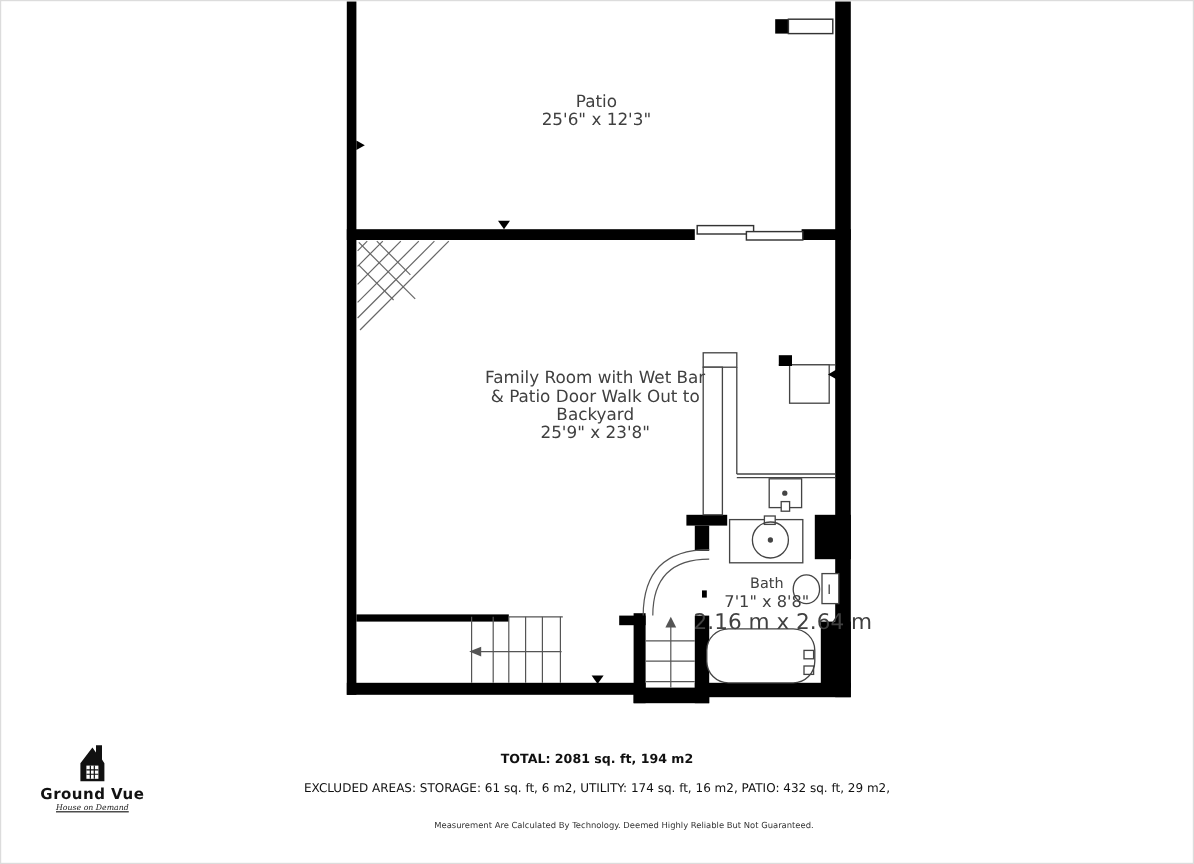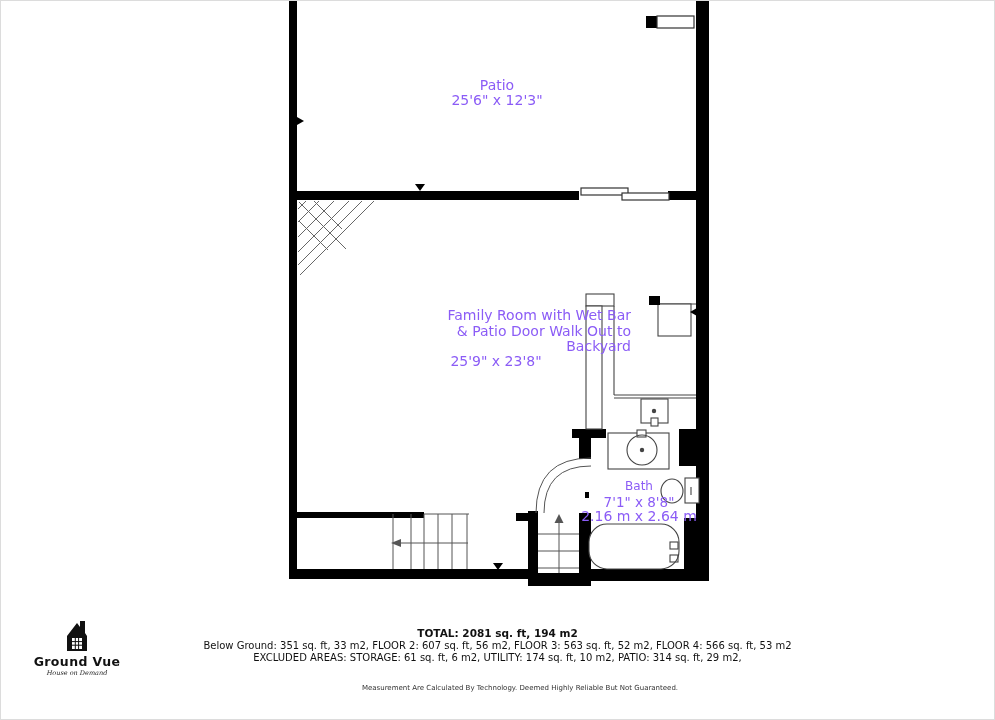--- a/index.html
+++ b/index.html
@@ -2,33 +2,33 @@
 <html><head>
 <meta charset="utf-8">
 <style>
   html,body{margin:0;padding:0;background:#fff;}
   .canvas{
     position:relative;width:995px;height:720px;background:#ffffff;
     font-family:"DejaVu Sans",sans-serif;color:#222;overflow:hidden;
     box-sizing:border-box;border:1px solid #dcdcdc;
   }
   .plan-svg{position:absolute;left:0;top:0;}
-  .label{position:absolute;text-align:center;color:#8b5cf6;line-height:1.12;}
+  .label{position:absolute;text-align:center;color:#404040;line-height:1.12;}
   .room-name{font-size:14px;}
   .room-dim{font-size:14px;}
-  .prelines{white-space:pre-line;text-align:right;}
+  .prelines{white-space:pre-line;}
   .footer-line{position:absolute;left:0;right:0;text-align:center;color:#111;}
   .f-total{top:626px;font-size:10.5px;font-weight:bold;}
   .f-1{top:639px;font-size:10px;}
   .f-2{top:651px;font-size:10px;}
   .f-3{top:662px;font-size:10px;}
   .f-disc{top:683px;font-size:7px;color:#333;padding-left:45px;}
   .logo{position:absolute;left:28px;top:618px;width:96px;text-align:center;}
   .logo .brand{font-size:12.5px;font-weight:bold;letter-spacing:.4px;color:#111;margin-top:1px;}
-  .logo .tagline{font-size:6.5px;font-style:italic;font-family:"DejaVu Serif",serif;color:#222;}
+  .logo .tagline{font-size:6.5px;font-style:italic;font-family:"DejaVu Serif",serif;color:#222;text-decoration:underline;}
 </style>
 </head>
 <body>
 
 <div class="canvas">
 
   <svg class="plan-svg" width="995" height="720" viewBox="0 0 995 720">
 
     <g fill="#000">
       <rect x="288" y="0" width="8" height="578"></rect>
@@ -132,25 +132,24 @@
   <div class="label room-name" style="left:296px;width:400px;top:77px;">Patio</div>
   <div class="label room-dim" style="left:296px;width:400px;top:92px;">25'6" x 12'3"</div>
 
   <div class="label room-name prelines" style="left:360px;width:270px;top:307px;">Family Room with Wet Bar
 &amp; Patio Door Walk Out to
 Backyard</div>
   <div class="label room-dim" style="left:360px;width:270px;top:353px;">25'9" x 23'8"</div>
 
   <div class="label room-name" style="left:577px;width:122px;top:479px;font-size:12px;white-space:nowrap;">Bath</div>
   <div class="label room-dim" style="left:577px;width:122px;top:494px;font-size:13.5px;white-space:nowrap;">7'1" x 8'8"</div>
-  <div class="label room-dim" style="left:577px;width:122px;top:508px;font-size:14px;white-space:nowrap;">2.16 m x 2.64 m</div>
+  <div class="label room-dim" style="left:577px;width:122px;top:508px;font-size:18px;white-space:nowrap;">2.16 m x 2.64 m</div>
 
   <div class="footer-line f-total">TOTAL: 2081 sq. ft, 194 m2</div>
-  <div class="footer-line f-1">Below Ground: 351 sq. ft, 33 m2, FLOOR 2: 607 sq. ft, 56 m2, FLOOR 3: 563 sq. ft, 52 m2, FLOOR 4: 566 sq. ft, 53 m2</div>
-  <div class="footer-line f-2">EXCLUDED AREAS: STORAGE: 61 sq. ft, 6 m2, UTILITY: 174 sq. ft, 10 m2, PATIO: 314 sq. ft, 29 m2,</div>
+  <div class="footer-line f-2">EXCLUDED AREAS: STORAGE: 61 sq. ft, 6 m2, UTILITY: 174 sq. ft, 16 m2, PATIO: 432 sq. ft, 29 m2,</div>
   <div class="footer-line f-disc">Measurement Are Calculated By Technology. Deemed Highly Reliable But Not Guaranteed.</div>
 
   <div class="logo">
     <svg width="26" height="34" viewBox="0 0 26 34" style="display:block;margin:0 auto;">
       <path fill="#111" d="M3,17 L13,4 L16,8 L16,2 L21,2 L21,14 L23,17 L23,32 L3,32 Z"></path>
       <rect x="8" y="19" width="10" height="11" fill="#fff"></rect>
       <g stroke="#111" stroke-width="1">
         <line x1="11.3" y1="19" x2="11.3" y2="30"></line>
         <line x1="14.6" y1="19" x2="14.6" y2="30"></line>
         <line x1="8" y1="22.6" x2="18" y2="22.6"></line>

